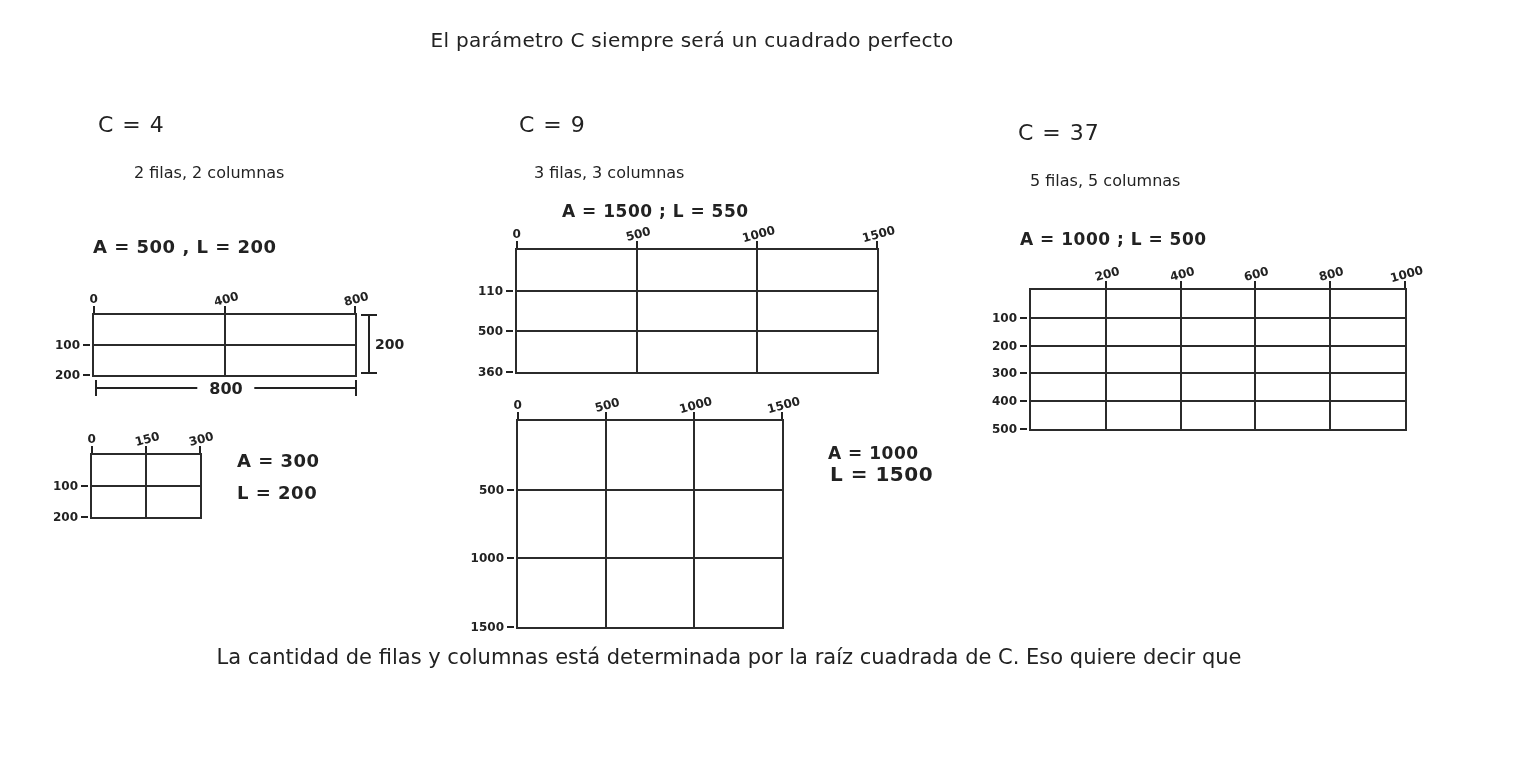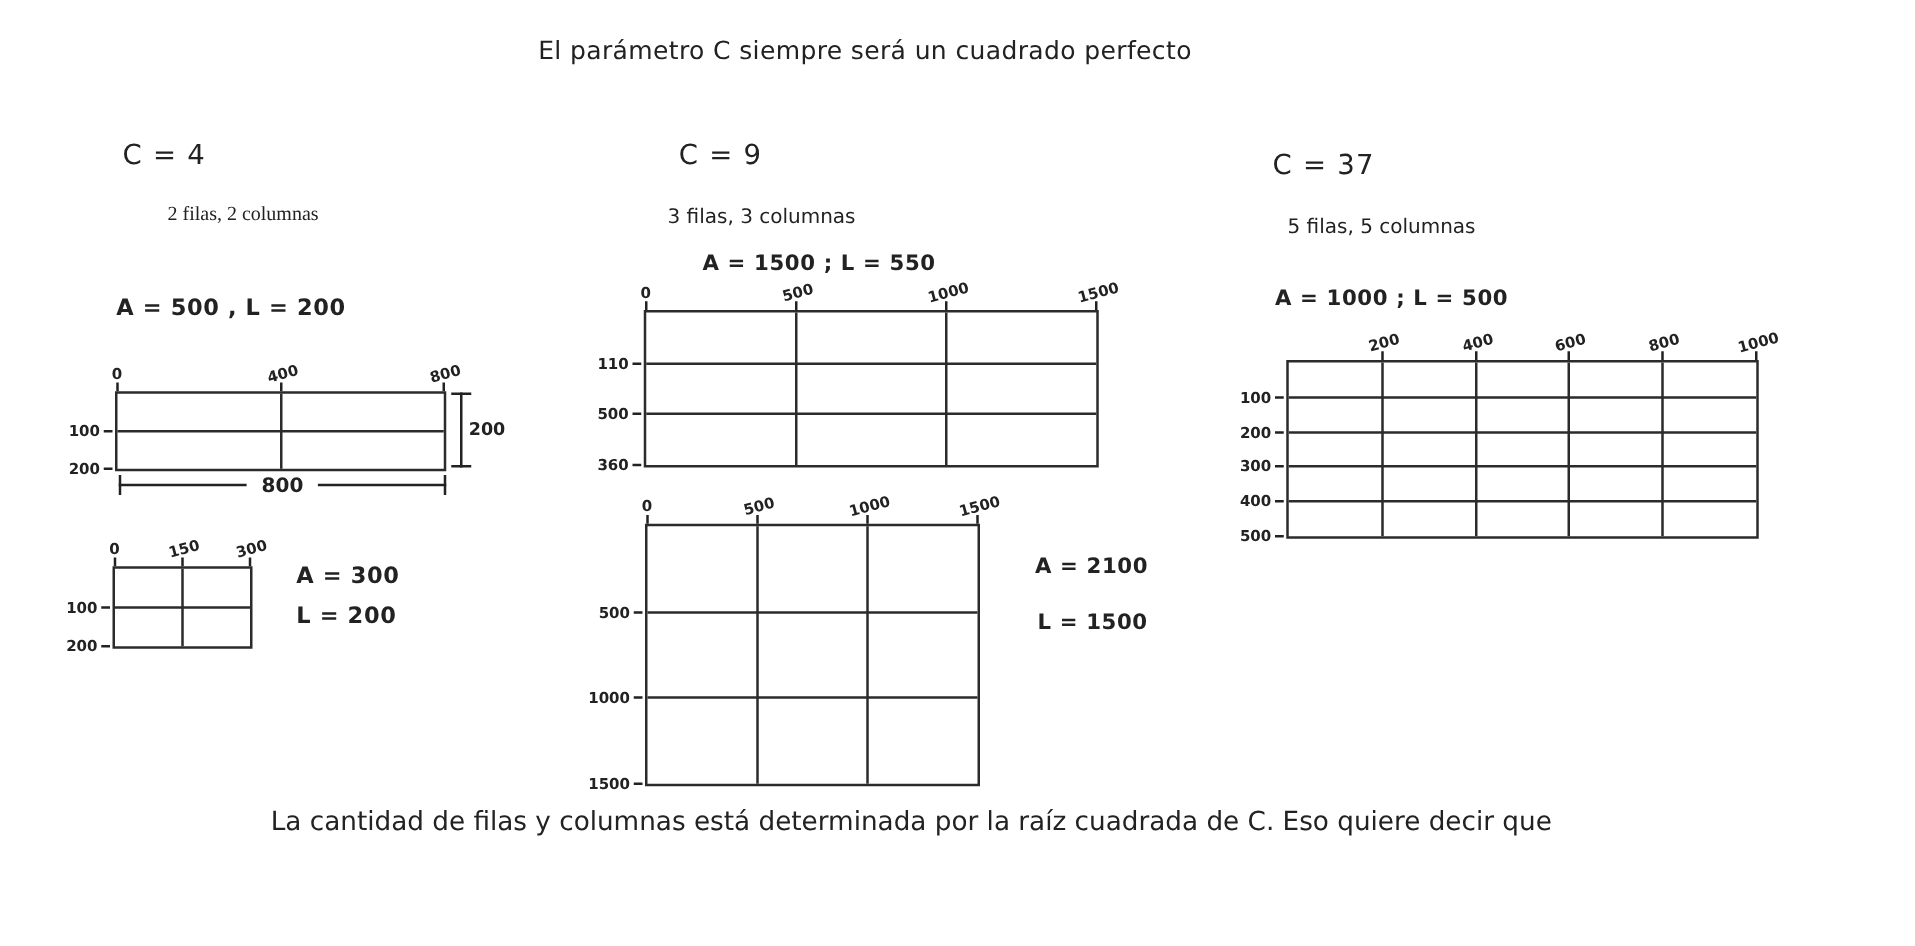--- a/index.html
+++ b/index.html
@@ -43,21 +43,21 @@
     background:#fff;padding:2px 1px;font-weight:bold;font-size:14px;}
 </style>
 </head>
 <body>
 
 <div class="stage">
 
   <div class="hw title" style="left:692px;top:28px;transform:translateX(-50%);">El parámetro C siempre será un cuadrado perfecto</div>
 
   <div class="hw heading" style="left:98px;top:112px;">C = 4</div>
-  <div class="hw sub" style="left:134px;top:163px;font-family:Liberation Serif, serif;">2 filas, 2 columnas</div>
+  <div class="hw sub" style="left:134px;top:163px;">2 filas, 2 columnas</div>
   <div class="hw params" style="left:93px;top:236px;">A = 500  ,   L = 200</div>
 
   <div class="grid" style="left:92px;top:313px;width:261px;height:60px;">
       <div class="gline v" style="left: calc(50% - 1px);"></div>
       <div class="gline h" style="top: calc(50% - 1px);"></div>
       <span class="tick t" style="left: 0%;"></span>
       <span class="tlabel" style="left: 0%;">0</span>
       <span class="tick t" style="left: 50%;"></span>
       <span class="tlabel rot" style="left: 50%;">400</span>
       <span class="tick t" style="left: 100%;"></span>
@@ -91,21 +91,21 @@
       <span class="tick t" style="left: 100%;"></span>
       <span class="tlabel rot" style="left: 100%;">300</span>
       <span class="tick l" style="top: 50%;"></span>
       <span class="llabel" style="top: 50%;">100</span>
       <span class="tick l" style="top: 100%;"></span>
       <span class="llabel" style="top: 100%;">200</span>
     </div>
   <div class="hw annot" style="left:237px;top:450px;text-align:right;">A = 300</div>
   <div class="hw annot" style="left:237px;top:482px;">L = 200</div>
 
-  <div class="hw heading" style="left:519px;top:112px;margin-left:24px;">C = 9</div>
+  <div class="hw heading" style="left:519px;top:112px;">C = 9</div>
   <div class="hw sub" style="left:534px;top:163px;">3 filas, 3 columnas</div>
   <div class="hw params md" style="left:562px;top:201px;">A = 1500 ;   L = 550</div>
 
   <div class="grid" style="left:515px;top:248px;width:360px;height:122px;">
       <div class="gline v" style="left: calc(33.3333% - 1px);"></div>
       <div class="gline v" style="left: calc(66.6667% - 1px);"></div>
       <div class="gline h" style="top: calc(33.3333% - 1px);"></div>
       <div class="gline h" style="top: calc(66.6667% - 1px);"></div>
       <span class="tick t" style="left: 0%;"></span>
       <span class="tlabel" style="left: 0%;">0</span>
@@ -136,22 +136,22 @@
       <span class="tlabel rot" style="left: 66.6667%;">1000</span>
       <span class="tick t" style="left: 100%;"></span>
       <span class="tlabel rot" style="left: 100%;">1500</span>
       <span class="tick l" style="top: 33.3333%;"></span>
       <span class="llabel" style="top: 33.3333%;">500</span>
       <span class="tick l" style="top: 66.6667%;"></span>
       <span class="llabel" style="top: 66.6667%;">1000</span>
       <span class="tick l" style="top: 100%;"></span>
       <span class="llabel" style="top: 100%;">1500</span>
     </div>
-  <div class="hw annot" style="left:828px;top:443px;font-size:17px;">A = 2100</div>
-  <div class="hw annot" style="left:830px;top:488px;font-size:17px;">L = 1500</div>
+  <div class="hw annot" style="left:828px;top:443px;font-size:17px;">A = 1000</div>
+  <div class="hw annot" style="left:830px;top:462px;font-size:20px;">L = 1500</div>
 
   <div class="hw heading" style="left:1018px;top:120px;">C = 37</div>
   <div class="hw sub" style="left:1030px;top:171px;">5 filas, 5 columnas</div>
   <div class="hw params md" style="left:1020px;top:229px;">A = 1000  ;   L = 500</div>
 
   <div class="grid" style="left:1029px;top:288px;width:374px;height:139px;">
       <div class="gline v" style="left: calc(20% - 1px);"></div>
       <div class="gline v" style="left: calc(40% - 1px);"></div>
       <div class="gline v" style="left: calc(60% - 1px);"></div>
       <div class="gline v" style="left: calc(80% - 1px);"></div>

